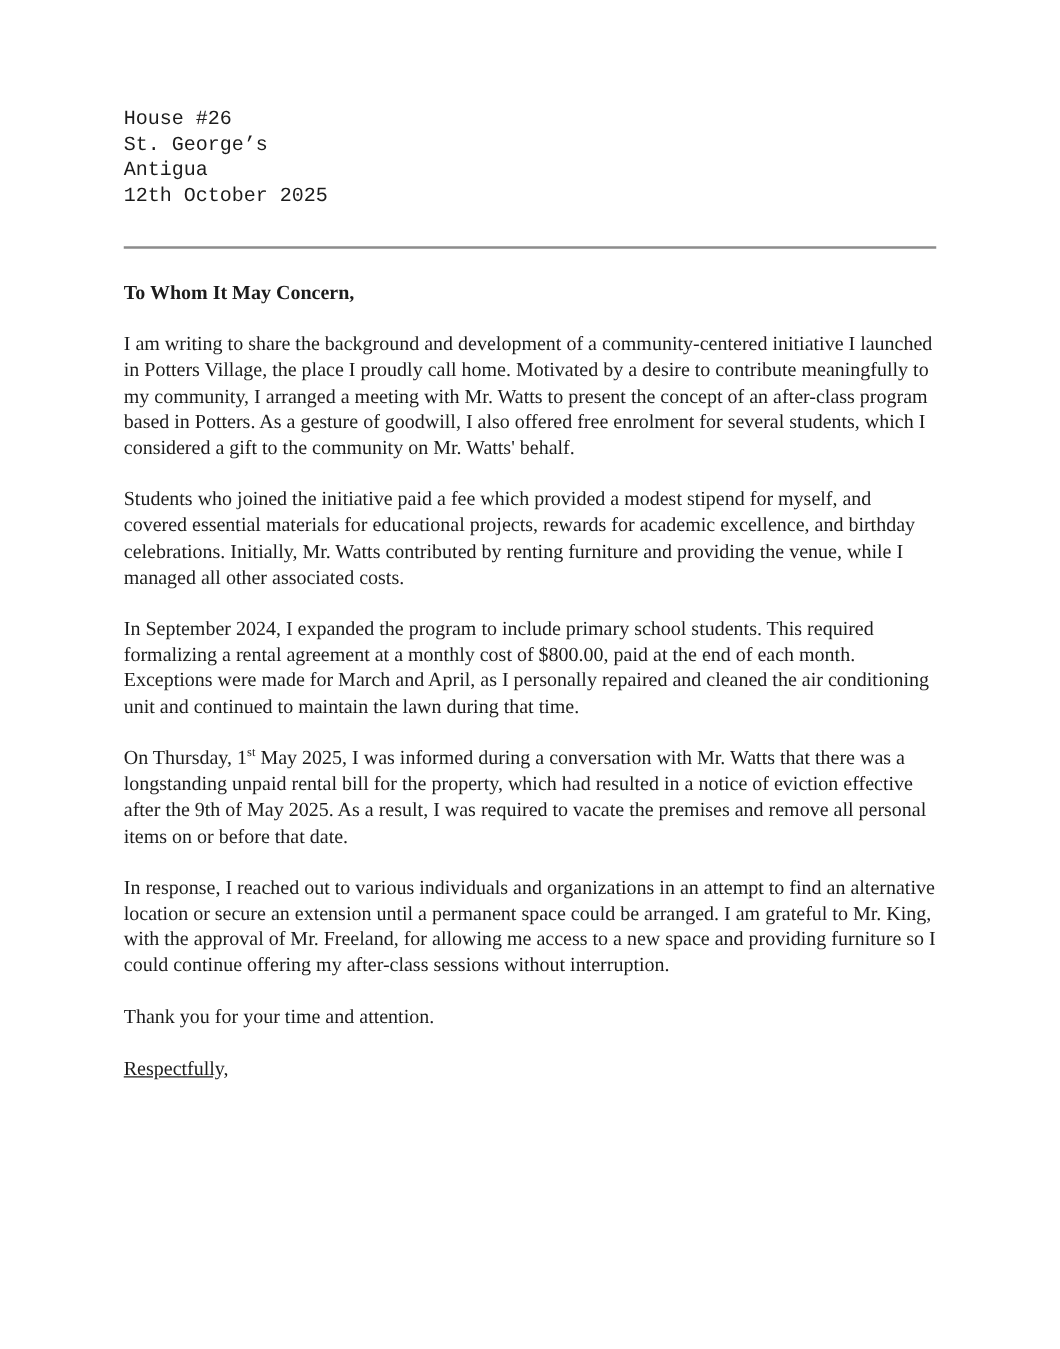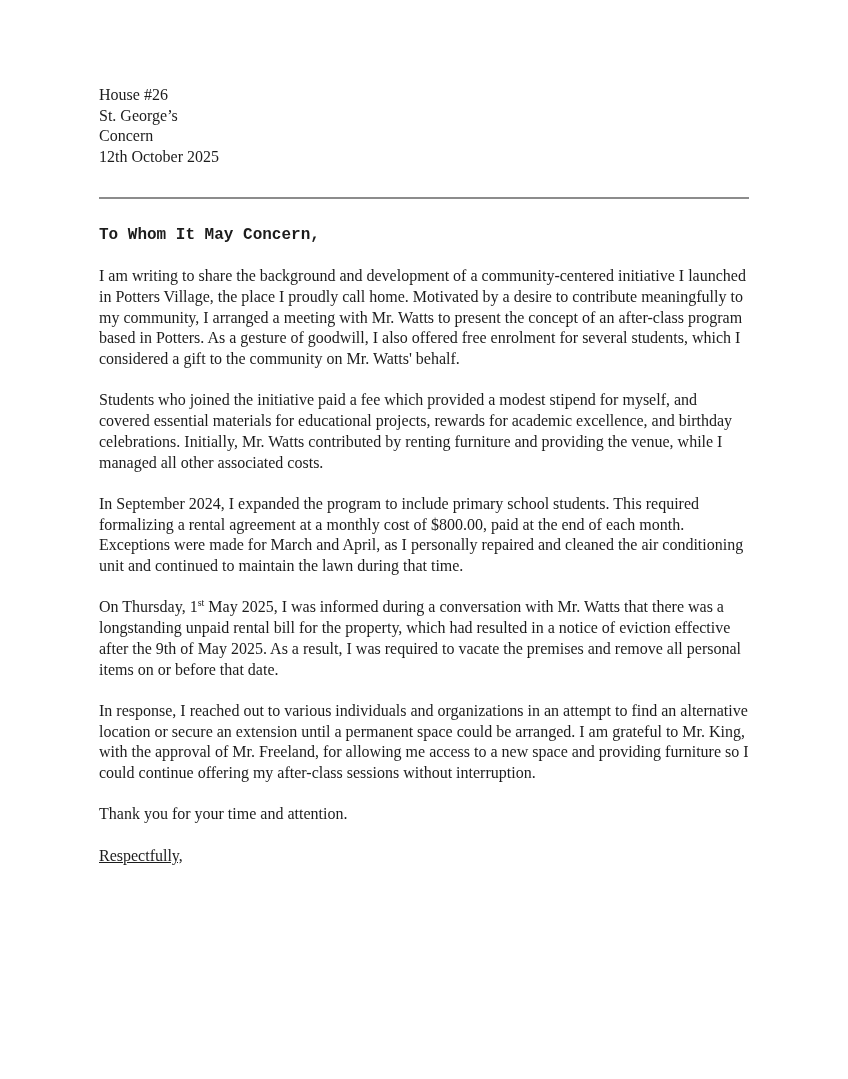--- a/index.html
+++ b/index.html
@@ -16,31 +16,31 @@
   }
   .page {
     box-sizing: border-box;
     width: 848px;
     padding: 85px 97px 0 99px;
     font-size: 16px;
     line-height: 20.7px;
   }
   .address-block {
     white-space: nowrap;
+    font-family: Liberation Mono, monospace;
   }
   .rule {
     height: 2px;
     width: 650px;
     background: #8c8c8c;
     border: none;
     margin: 29px 0 26px 0;
   }
   .salutation {
     font-weight: bold;
-    font-family: Liberation Mono, monospace;
   }
   .para {
     margin: 20.7px 0 0 0;
   }
   .closing-block {
     margin-top: 20.7px;
     text-decoration: underline;
   }
   sup.ordinal {
     font-size: 10px;
@@ -49,21 +49,21 @@
   }
 </style>
 </head>
 <body>
 
 <div class="page">
 
   <div class="address-block">
     <div>House #26</div>
     <div>St. George’s</div>
-    <div>Concern</div>
+    <div>Antigua</div>
     <div>12th October 2025</div>
   </div>
 
   <div class="rule"></div>
 
   <div class="salutation">To Whom It May Concern,</div>
 
   <p class="para">I am writing to share the background and development of a community-centered initiative I launched in Potters Village, the place I proudly call home. Motivated by a desire to contribute meaningfully to my community, I arranged a meeting with Mr. Watts to present the concept of an after-class program based in Potters. As a gesture of goodwill, I also offered free enrolment for several students, which I considered a gift to the community on Mr. Watts' behalf.</p>
 
   <p class="para">Students who joined the initiative paid a fee which provided a modest stipend for myself, and covered essential materials for educational projects, rewards for academic excellence, and birthday celebrations. Initially, Mr. Watts contributed by renting furniture and providing the venue, while I managed all other associated costs.</p>

